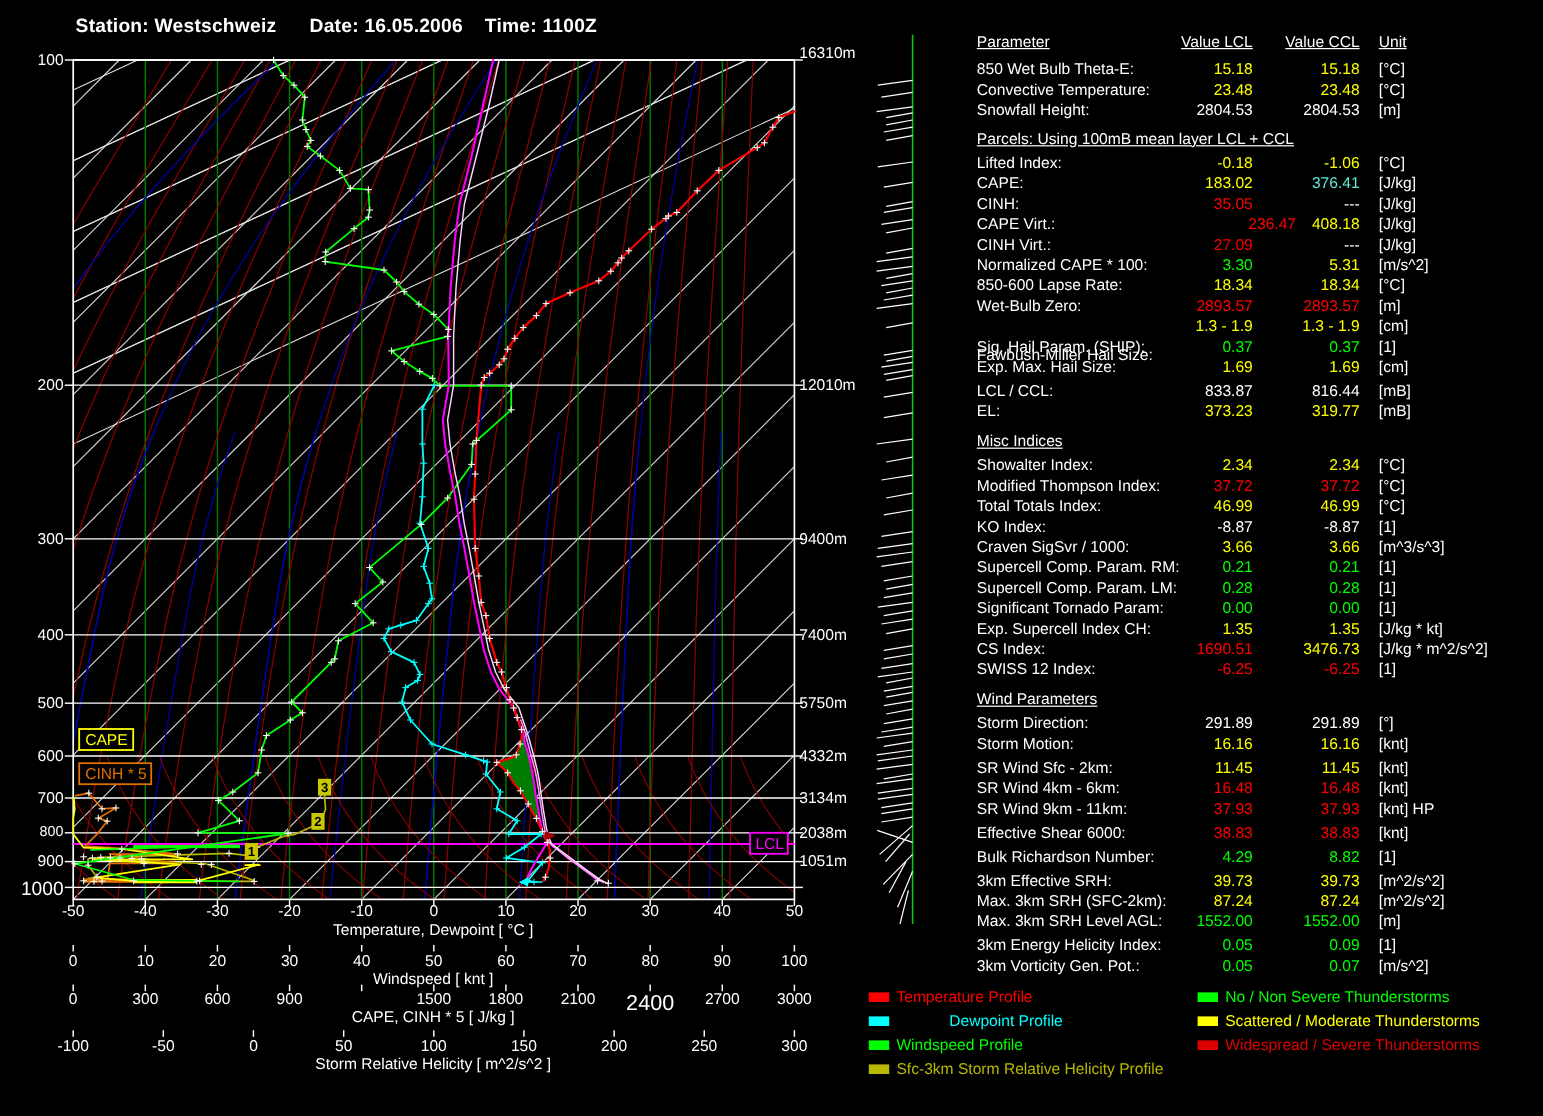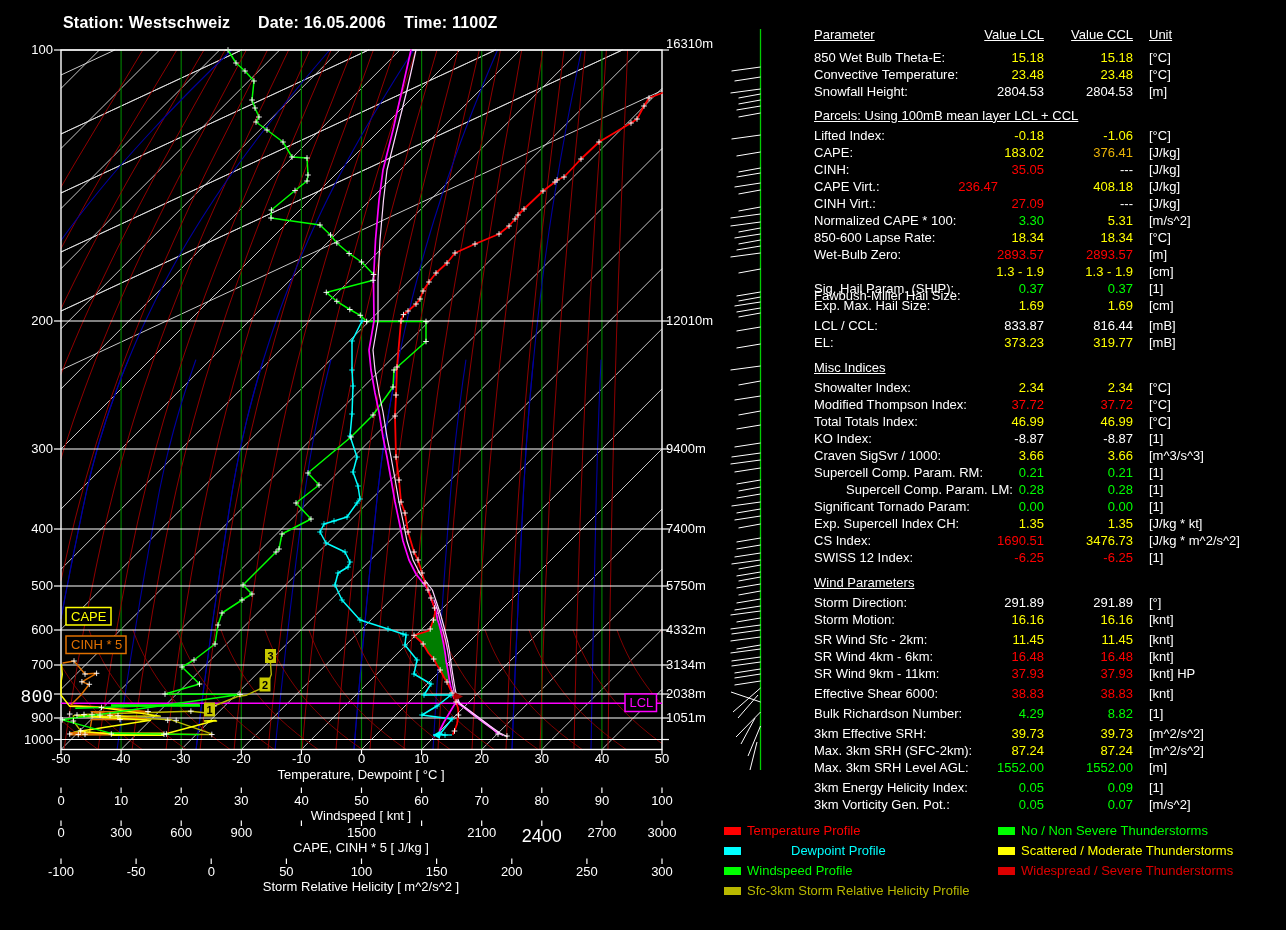--- a/index.html
+++ b/index.html
@@ -638,23 +638,23 @@
 <div class="t" style="left:63px;top:11px;font-size:16px;font-weight:bold;letter-spacing:0.2px;">Station: Westschweiz</div>
     <div class="t" style="left:258px;top:11px;font-size:16px;font-weight:bold;letter-spacing:0.2px;">Date: 16.05.2006</div>
     <div class="t" style="left:404px;top:11px;font-size:16px;font-weight:bold;letter-spacing:0.2px;">Time: 1100Z</div>
     <div class="t" style="right:1233px;top:40.2px;font-size:13px;color:#ffffff;">100</div>
     <div class="t" style="right:1233px;top:311.2px;font-size:13px;color:#ffffff;">200</div>
     <div class="t" style="right:1233px;top:439.2px;font-size:13px;color:#ffffff;">300</div>
     <div class="t" style="right:1233px;top:519.2px;font-size:13px;color:#ffffff;">400</div>
     <div class="t" style="right:1233px;top:576.2px;font-size:13px;color:#ffffff;">500</div>
     <div class="t" style="right:1233px;top:620.2px;font-size:13px;color:#ffffff;">600</div>
     <div class="t" style="right:1233px;top:655.2px;font-size:13px;color:#ffffff;">700</div>
-    <div class="t" style="right:1233px;top:684.2px;font-size:18px;color:#ffffff;font-family:Liberation Mono, monospace;">800</div>
+    <div class="t" style="right:1233px;top:684.2px;font-size:12px;color:#ffffff;">800</div>
     <div class="t" style="right:1233px;top:708.2px;font-size:13px;color:#ffffff;">900</div>
-    <div class="t" style="right:1233px;top:729.8px;font-size:13px;color:#ffffff;text-align:right;">1000</div>
+    <div class="t" style="right:1233px;top:729.8px;font-size:16px;color:#ffffff;text-align:right;">1000</div>
     <div class="t" style="left:666px;top:34.2px;font-size:13px;color:#ffffff;">16310m</div>
     <div class="t" style="left:666px;top:311.2px;font-size:13px;color:#ffffff;">12010m</div>
     <div class="t" style="left:666px;top:439.2px;font-size:13px;color:#ffffff;">9400m</div>
     <div class="t" style="left:666px;top:519.2px;font-size:13px;color:#ffffff;">7400m</div>
     <div class="t" style="left:666px;top:576.2px;font-size:13px;color:#ffffff;">5750m</div>
     <div class="t" style="left:666px;top:620.2px;font-size:13px;color:#ffffff;">4332m</div>
     <div class="t" style="left:666px;top:655.2px;font-size:13px;color:#ffffff;">3134m</div>
     <div class="t" style="left:666px;top:684.2px;font-size:13px;color:#ffffff;">2038m</div>
     <div class="t" style="left:666px;top:708.2px;font-size:13px;color:#ffffff;">1051m</div>
     <div class="t" style="left:-139.0px;width:400px;text-align:center;top:748.8px;font-size:13px;color:#ffffff;">-50</div>
@@ -669,20 +669,21 @@
     <div class="t" style="left:41.30000000000001px;width:400px;text-align:center;top:748.8px;font-size:13px;color:#ffffff;">-20</div>
     <div class="t" style="left:41.30000000000001px;width:400px;text-align:center;top:790.8px;font-size:13px;color:#ffffff;">30</div>
     <div class="t" style="left:41.30000000000001px;width:400px;text-align:center;top:823.2px;font-size:13px;color:#ffffff;">900</div>
     <div class="t" style="left:101.39999999999998px;width:400px;text-align:center;top:748.8px;font-size:13px;color:#ffffff;">-10</div>
     <div class="t" style="left:101.39999999999998px;width:400px;text-align:center;top:790.8px;font-size:13px;color:#ffffff;">40</div>
     <div class="t" style="left:161.5px;width:400px;text-align:center;top:748.8px;font-size:13px;color:#ffffff;">0</div>
     <div class="t" style="left:161.5px;width:400px;text-align:center;top:790.8px;font-size:13px;color:#ffffff;">50</div>
     <div class="t" style="left:161.5px;width:400px;text-align:center;top:823.2px;font-size:13px;color:#ffffff;">1500</div>
     <div class="t" style="left:221.60000000000002px;width:400px;text-align:center;top:748.8px;font-size:13px;color:#ffffff;">10</div>
     <div class="t" style="left:221.60000000000002px;width:400px;text-align:center;top:790.8px;font-size:13px;color:#ffffff;">60</div>
+    <div class="t" style="left:221.60000000000002px;width:400px;text-align:center;top:823.2px;font-size:13px;color:#ffffff;">1800</div>
     <div class="t" style="left:281.7px;width:400px;text-align:center;top:748.8px;font-size:13px;color:#ffffff;">20</div>
     <div class="t" style="left:281.7px;width:400px;text-align:center;top:790.8px;font-size:13px;color:#ffffff;">70</div>
     <div class="t" style="left:281.7px;width:400px;text-align:center;top:823.2px;font-size:13px;color:#ffffff;">2100</div>
     <div class="t" style="left:341.79999999999995px;width:400px;text-align:center;top:748.8px;font-size:13px;color:#ffffff;">30</div>
     <div class="t" style="left:341.79999999999995px;width:400px;text-align:center;top:790.8px;font-size:13px;color:#ffffff;">80</div>
     <div class="t" style="left:341.79999999999995px;width:400px;text-align:center;top:823.2px;font-size:18px;color:#ffffff;">2400</div>
     <div class="t" style="left:401.9px;width:400px;text-align:center;top:748.8px;font-size:13px;color:#ffffff;">40</div>
     <div class="t" style="left:401.9px;width:400px;text-align:center;top:790.8px;font-size:13px;color:#ffffff;">90</div>
     <div class="t" style="left:401.9px;width:400px;text-align:center;top:823.2px;font-size:13px;color:#ffffff;">2700</div>
     <div class="t" style="left:462.0px;width:400px;text-align:center;top:748.8px;font-size:13px;color:#ffffff;">50</div>
@@ -712,28 +713,28 @@
     <div class="t" style="left:814px;top:81.9px;">Snowfall Height:</div>
     <div class="t num" style="left:884px;width:160px;top:81.9px;color:#ffffff;">2804.53</div>
     <div class="t num" style="left:973px;width:160px;top:81.9px;color:#ffffff;">2804.53</div>
     <div class="t" style="left:1149px;top:81.9px;">[m]</div>
     <div class="t" style="left:814px;top:125.9px;">Lifted Index:</div>
     <div class="t num" style="left:884px;width:160px;top:125.9px;color:#ffff00;">-0.18</div>
     <div class="t num" style="left:973px;width:160px;top:125.9px;color:#ffff00;">-1.06</div>
     <div class="t" style="left:1149px;top:125.9px;">[°C]</div>
     <div class="t" style="left:814px;top:142.8px;">CAPE:</div>
     <div class="t num" style="left:884px;width:160px;top:142.8px;color:#ffff00;">183.02</div>
-    <div class="t num" style="left:973px;width:160px;top:142.8px;color:#eab308;">376.41</div>
+    <div class="t num" style="left:973px;width:160px;top:142.8px;color:#5eead4;">376.41</div>
     <div class="t" style="left:1149px;top:142.8px;">[J/kg]</div>
     <div class="t" style="left:814px;top:159.9px;">CINH:</div>
     <div class="t num" style="left:884px;width:160px;top:159.9px;color:#ff0000;">35.05</div>
     <div class="t num" style="left:973px;width:160px;top:159.9px;color:#ffffff;">---</div>
     <div class="t" style="left:1149px;top:159.9px;">[J/kg]</div>
     <div class="t" style="left:814px;top:177.0px;">CAPE Virt.:</div>
-    <div class="t num" style="left:838px;width:160px;top:177.0px;color:#ff0000;">236.47</div>
+    <div class="t num" style="left:920px;width:160px;top:177.0px;color:#ff0000;">236.47</div>
     <div class="t num" style="left:973px;width:160px;top:177.0px;color:#ffff00;">408.18</div>
     <div class="t" style="left:1149px;top:177.0px;">[J/kg]</div>
     <div class="t" style="left:814px;top:194.1px;">CINH Virt.:</div>
     <div class="t num" style="left:884px;width:160px;top:194.1px;color:#ff0000;">27.09</div>
     <div class="t num" style="left:973px;width:160px;top:194.1px;color:#ffffff;">---</div>
     <div class="t" style="left:1149px;top:194.1px;">[J/kg]</div>
     <div class="t" style="left:814px;top:211.3px;">Normalized CAPE * 100:</div>
     <div class="t num" style="left:884px;width:160px;top:211.3px;color:#00ff00;">3.30</div>
     <div class="t num" style="left:973px;width:160px;top:211.3px;color:#ffff00;">5.31</div>
     <div class="t" style="left:1149px;top:211.3px;">[m/s^2]</div>
@@ -782,21 +783,21 @@
     <div class="t num" style="left:973px;width:160px;top:429.0px;color:#ffffff;">-8.87</div>
     <div class="t" style="left:1149px;top:429.0px;">[1]</div>
     <div class="t" style="left:814px;top:446.3px;">Craven SigSvr / 1000:</div>
     <div class="t num" style="left:884px;width:160px;top:446.3px;color:#ffff00;">3.66</div>
     <div class="t num" style="left:973px;width:160px;top:446.3px;color:#ffff00;">3.66</div>
     <div class="t" style="left:1149px;top:446.3px;">[m^3/s^3]</div>
     <div class="t" style="left:814px;top:463.2px;">Supercell Comp. Param. RM:</div>
     <div class="t num" style="left:884px;width:160px;top:463.2px;color:#00ff00;">0.21</div>
     <div class="t num" style="left:973px;width:160px;top:463.2px;color:#00ff00;">0.21</div>
     <div class="t" style="left:1149px;top:463.2px;">[1]</div>
-    <div class="t" style="left:814px;top:480.0px;margin-left:32px;">Supercell Comp. Param. LM:</div>
+    <div class="t" style="left:814px;top:480.0px;">Supercell Comp. Param. LM:</div>
     <div class="t num" style="left:884px;width:160px;top:480.0px;color:#00ff00;">0.28</div>
     <div class="t num" style="left:973px;width:160px;top:480.0px;color:#00ff00;">0.28</div>
     <div class="t" style="left:1149px;top:480.0px;">[1]</div>
     <div class="t" style="left:814px;top:496.9px;">Significant Tornado Param:</div>
     <div class="t num" style="left:884px;width:160px;top:496.9px;color:#00ff00;">0.00</div>
     <div class="t num" style="left:973px;width:160px;top:496.9px;color:#00ff00;">0.00</div>
     <div class="t" style="left:1149px;top:496.9px;">[1]</div>
     <div class="t" style="left:814px;top:513.8px;">Exp. Supercell Index CH:</div>
     <div class="t num" style="left:884px;width:160px;top:513.8px;color:#ffff00;">1.35</div>
     <div class="t num" style="left:973px;width:160px;top:513.8px;color:#ffff00;">1.35</div>

